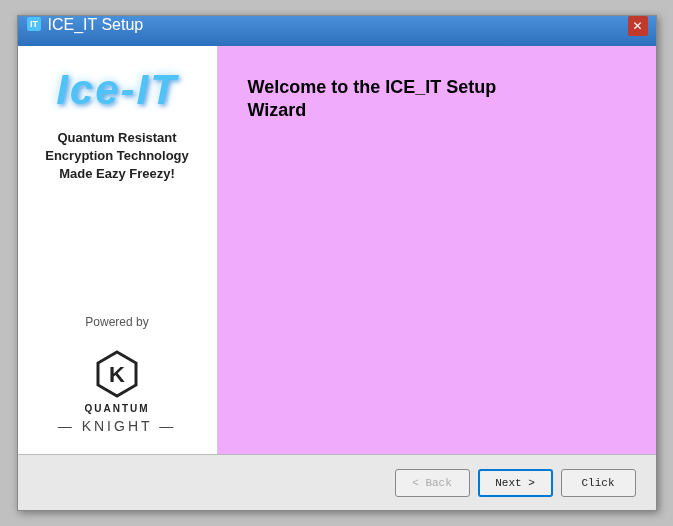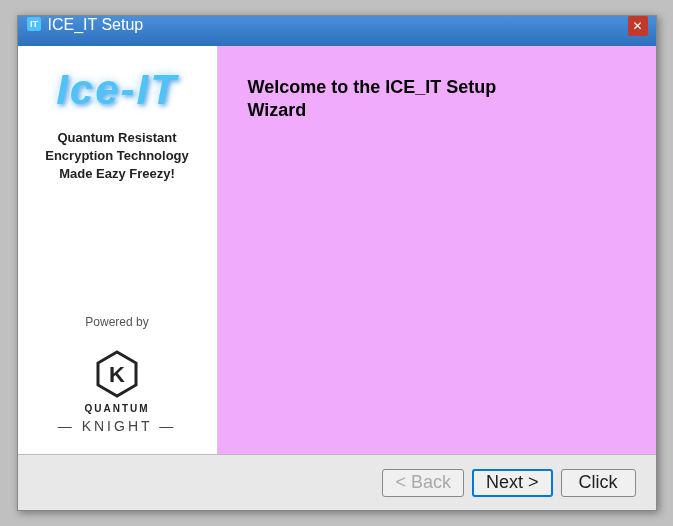--- a/index.html
+++ b/index.html
@@ -150,26 +150,27 @@
       align-items: center;
       justify-content: flex-end;
       padding: 0 20px;
       gap: 8px;
       flex-shrink: 0;
     }
     .footer-btn {
       min-width: 75px;
       height: 28px;
       padding: 0 12px;
-      font-size: 18px;
+      font-size: 11px;
       cursor: pointer;
       background: #f0f0f0;
       border: 1px solid #888;
       border-radius: 3px;
       color: #222;
+      font-family: Liberation Mono, monospace;
     }
     .footer-btn.primary {
       background: #f0f0f0;
       border: 2px solid #0078d4;
       font-weight: normal;
     }
     .footer-btn:disabled {
       color: #aaa;
       cursor: default;
     }

